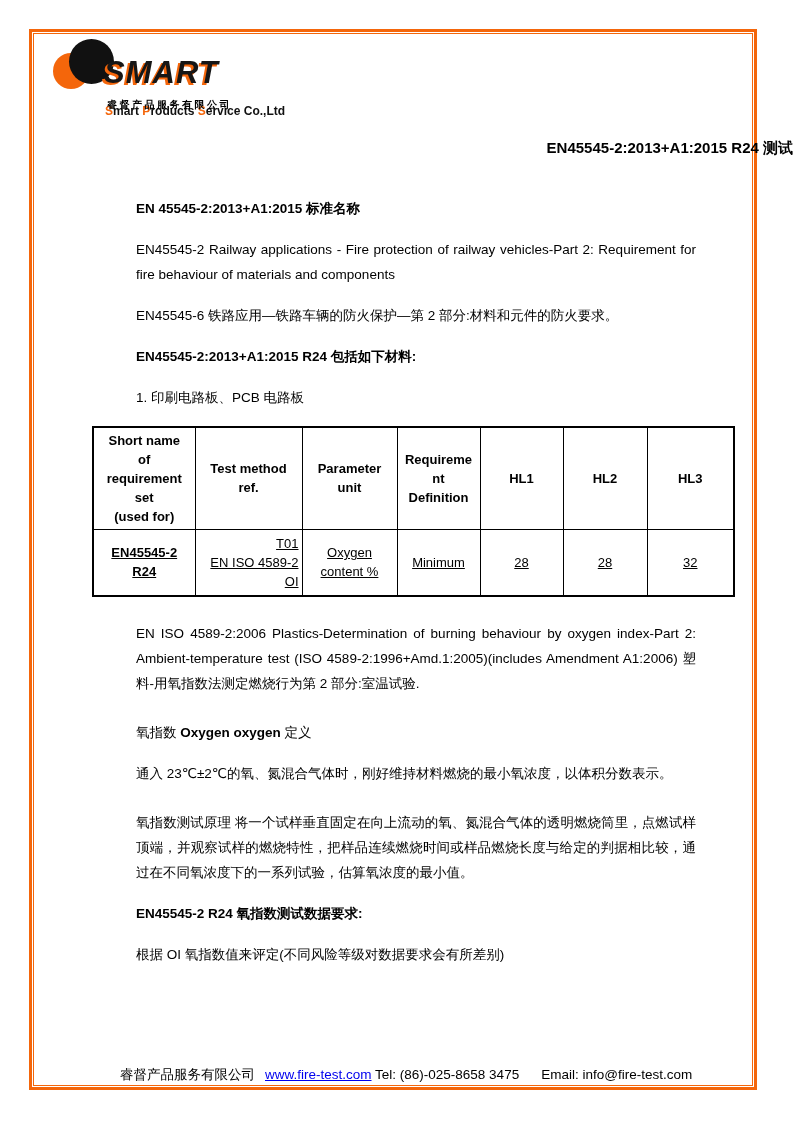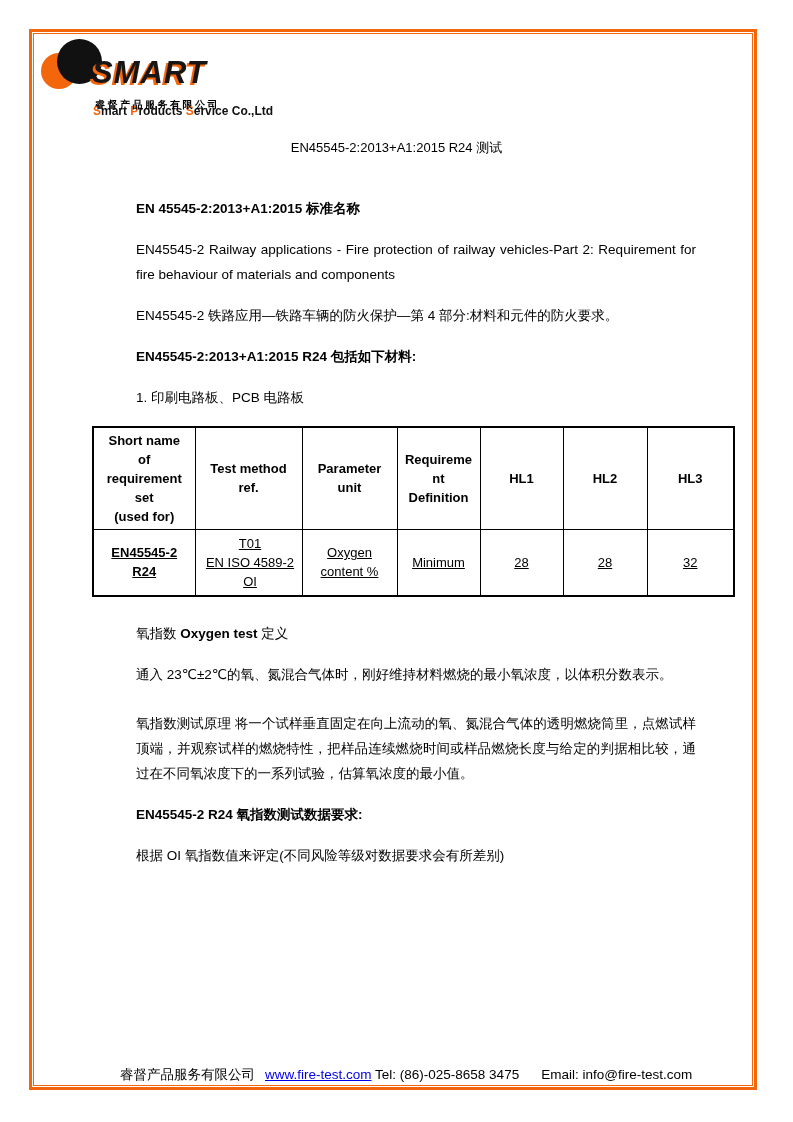--- a/index.html
+++ b/index.html
@@ -12,21 +12,21 @@
     color:#000;
   }
   
   .frame {
     position:absolute; left:29px; top:29px; width:728px; height:1061px;
     border:3px solid var(--accent);
   }
   .frame-inner { position:absolute; inset:1px; border:1px solid var(--accent); }
 
   
-  .logo { position:absolute; left:4px; top:0; width:260px; height:130px; z-index:5; }
+  .logo { position:absolute; left:16px; top:0; width:260px; height:130px; z-index:5; }
   .circ { position:absolute; border-radius:50%; }
   .circ.orange { left:37px; top:53px; width:36px; height:36px; background:var(--accent); }
   .circ.black  { left:53px; top:39px; width:45px; height:45px; background:#111; }
   .logo-name {
     position:absolute; left:88px; top:55px;
     font-size:31px; font-weight:900; font-style:italic; letter-spacing:1px;
     color:#161616; text-shadow:-2.5px 1.5px 0 var(--accent);
   }
   .logo-sub {
     position:absolute; left:89px; top:86px;
@@ -34,21 +34,21 @@
   }
   .logo-sub .init { color:var(--accent); }
   .logo-cn {
     position:absolute; left:91px; top:98px;
     font-family:"Liberation Serif","DejaVu Serif",serif;
     font-size:10px; font-weight:bold; letter-spacing:2.5px; white-space:nowrap;
   }
 
   .doc-title {
     position:absolute; left:0; top:139px; width:100%;
-    text-align:center; font-size:13px; font-weight:normal;
+    text-align:right; font-size:15px; font-weight:bold;
   }
 
   .main { position:absolute; left:120px; top:180px; width:592px; font-size:13.5px; line-height:25px; }
   .main p { margin:16px; }
   .h { font-weight:bold; }
   .just { text-align:justify; }
   .gap-s { margin-top:13px !important; }
   .gap-m { margin-top:24px !important; }
   .gap-l { margin-top:36px !important; }
 
@@ -59,21 +59,21 @@
     font-size:13px; line-height:19px;
   }
   .tbl th, .tbl td {
     border:1px solid #000; text-align:center; vertical-align:middle;
     white-space:pre-line; padding:2px 3px;
   }
   .tbl thead tr { height:102px; }
   .tbl tbody tr { height:67px;text-decoration:underline; }
   .tbl th { font-weight:bold; }
   .tbl td.cell-bold { font-weight:bold; }
-  .tbl td.cell-left { text-align:center; padding-left:6px; }
+  .tbl td.cell-left { text-align:right; padding-left:6px; }
 
   .footer {
     position:absolute; left:120px; top:1038px; width:600px;
     font-size:13.5px; white-space:nowrap;margin-top:28px;
   }
   .footer a { color:var(--link); text-decoration:underline; }
   .footer .sep-s { display:inline-block; width:10px; }
   .footer .sep-l { display:inline-block; width:22px; }
 </style>
 </head>
@@ -92,21 +92,21 @@
     <div class="logo-sub"><span class="init">S</span><span>mart </span><span class="init">P</span><span>roducts </span><span class="init">S</span><span>ervice Co.,Ltd</span>
     </div>
     <div class="logo-cn">睿督产品服务有限公司</div>
   </div>
 
   <div class="doc-title">EN45545-2:2013+A1:2015 R24 测试</div>
 
   <div class="main">
     <p class="h">EN 45545-2:2013+A1:2015 标准名称</p>
     <p class="just">EN45545-2 Railway applications - Fire protection of railway vehicles-Part 2: Requirement for fire behaviour of materials and components</p>
-    <p>EN45545-2 铁路应用—铁路车辆的防火保护—第 4 部分:材料和元件的防火要求。</p>
+    <p>EN45545-6 铁路应用—铁路车辆的防火保护—第 2 部分:材料和元件的防火要求。</p>
 
     <p class="h gap-s">EN45545-2:2013+A1:2015 R24 包括如下材料:</p>
     <p>1. 印刷电路板、PCB 电路板</p>
 
 
     <table class="tbl">
       <colgroup>
         <col style="width:102px">
           <col style="width:107px">
           <col style="width:95px">
@@ -144,23 +144,24 @@
           <td>Oxygen
 content %</td>
           <td>Minimum</td>
           <td>28</td>
           <td>28</td>
           <td>32</td>
         </tr>
       </tbody>
     </table>
 
+    <p class="just gap-m">EN ISO 4589-2:2006 Plastics-Determination of burning behaviour by oxygen index-Part 2: Ambient-temperature test (ISO 4589-2:1996+Amd.1:2005)(includes Amendment A1:2006) 塑料-用氧指数法测定燃烧行为第 2 部分:室温试验.</p>
 
     <p class="gap-m"><span>氧指数</span>
-      <b>Oxygen test</b>
+      <b>Oxygen oxygen</b>
       <span>定义</span></p>
     <p>通入 23℃±2℃的氧、氮混合气体时，刚好维持材料燃烧的最小氧浓度，以体积分数表示。</p>
 
     <p class="just gap-m">氧指数测试原理 将一个试样垂直固定在向上流动的氧、氮混合气体的透明燃烧筒里，点燃试样顶端，并观察试样的燃烧特性，把样品连续燃烧时间或样品燃烧长度与给定的判据相比较，通过在不同氧浓度下的一系列试验，估算氧浓度的最小值。</p>
 
     <p class="h gap-s">EN45545-2 R24 氧指数测试数据要求:</p>
     <p>根据 OI 氧指数值来评定(不同风险等级对数据要求会有所差别)</p>
   </div>
 
   <div class="footer">

